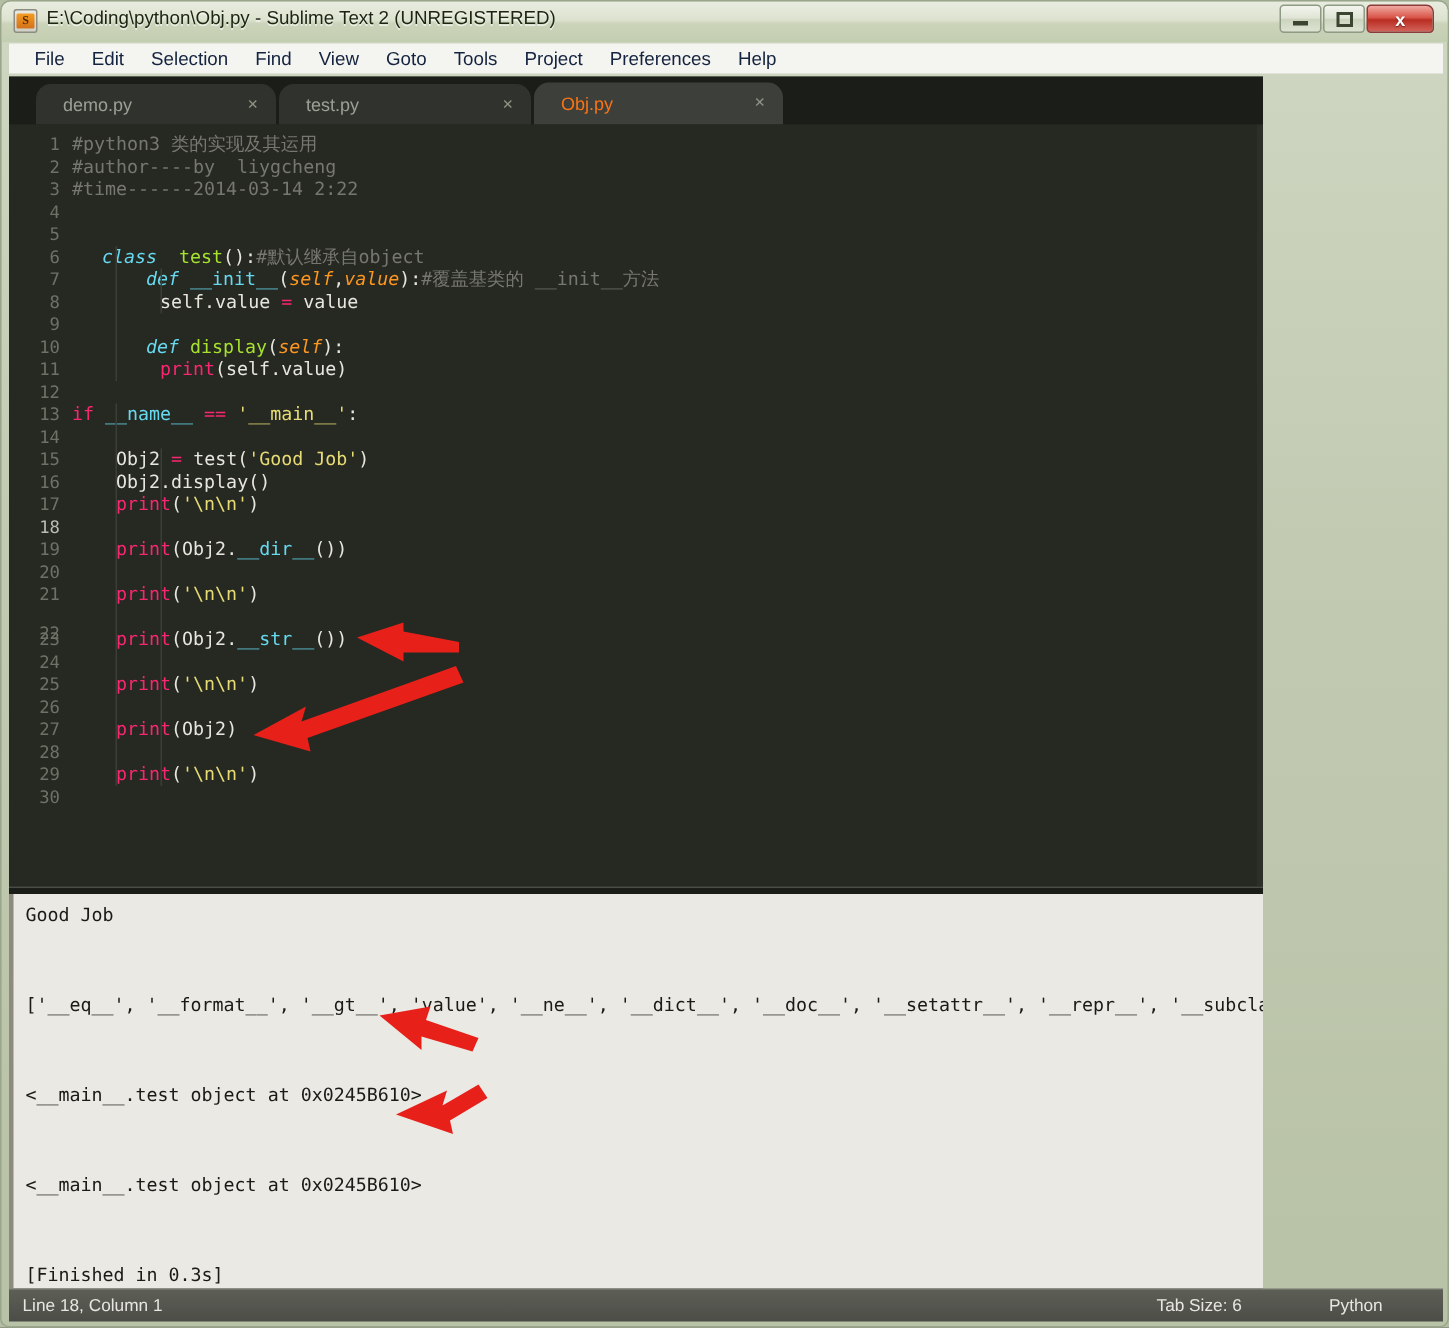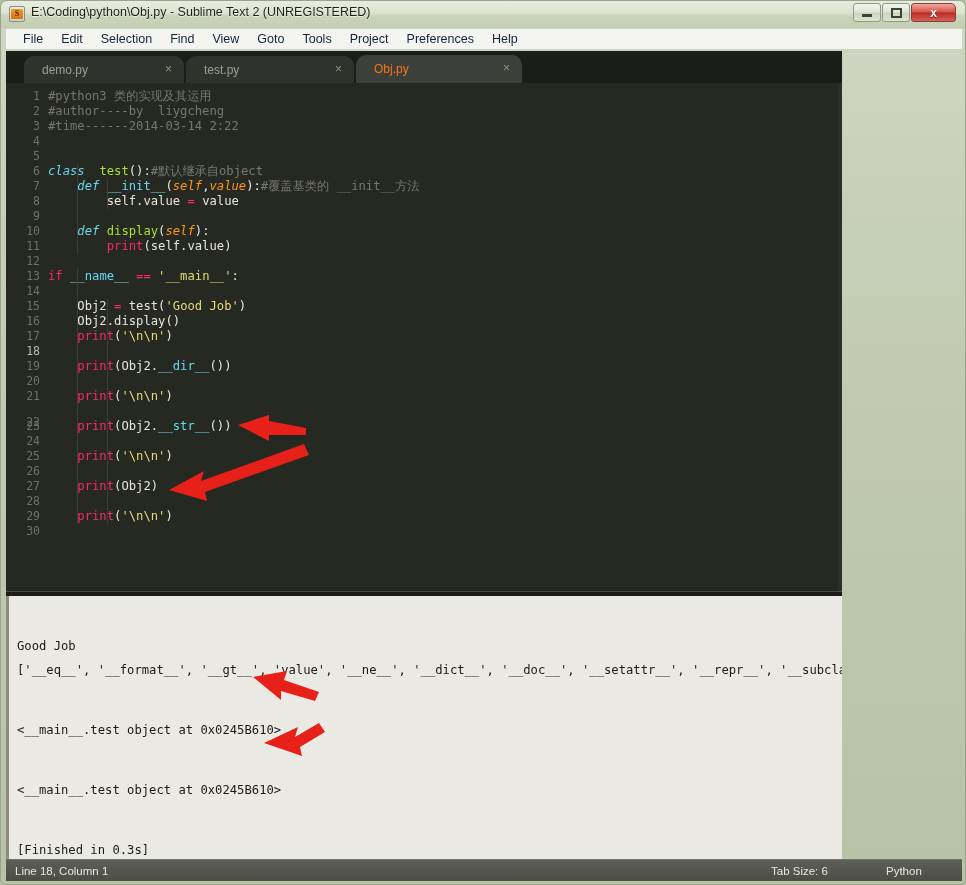--- a/index.html
+++ b/index.html
@@ -153,21 +153,21 @@
     line-height: 15px;
     color: #e6e6dd;
     white-space: pre;
   }
   .cl { position: absolute; left: 0; white-space: pre; }
   .indent-guide {
     position: absolute; width: 1px; background: #3b3e36;
   }
   
   .c-comment { color: #76786f; }
-  .c-key     { color: #66d9ef; font-style: italic; }
+  .c-key     { color: #66d9ef; font-style: italic; margin-left: 20px; }
   .c-kw      { color: #f92672; }
   .c-fn      { color: #a6e22e; }
   .c-param   { color: #fd971f; font-style: italic; }
   .c-op      { color: #f92672; }
   .c-str     { color: #e6db74; }
   .c-fncall  { color: #f92672; }
   .c-plain   { color: #e6e6dd; }
   .c-dunder  { color: #66d9ef; }
 
   
@@ -354,21 +354,21 @@
           </div>
       </div>
 
       <div id="ed-scroll-track"></div>
       <div id="ed-scroll-thumb"></div>
     </div>
 
     <div id="divider"></div>
 
     <div id="output">
-        <div class="out-line" style="top: 7px; margin-top: 36px;">Good Job</div>
+        <div class="out-line" style="top: 7px;">Good Job</div>
         <div class="out-line" style="top: 67px;">['__eq__', '__format__', '__gt__', 'value', '__ne__', '__dict__', '__doc__', '__setattr__', '__repr__', '__subclasshook__', 'display',</div>
         <div class="out-line" style="top: 127px;">&lt;__main__.test object at 0x0245B610&gt;</div>
         <div class="out-line" style="top: 187px;">&lt;__main__.test object at 0x0245B610&gt;</div>
         <div class="out-line" style="top: 247px;">[Finished in 0.3s]</div>
       </div>
     <div id="out-scroll-track"></div>
 
   </div>
 
   <div id="statusbar">

